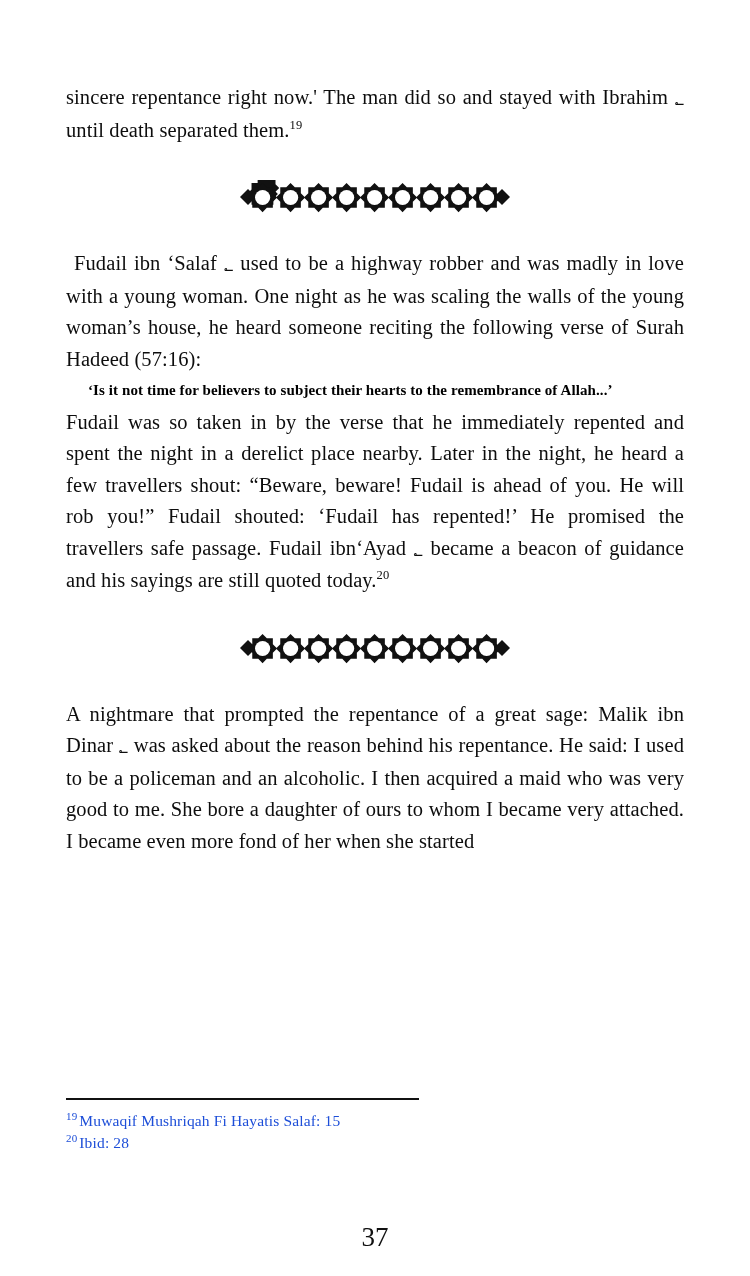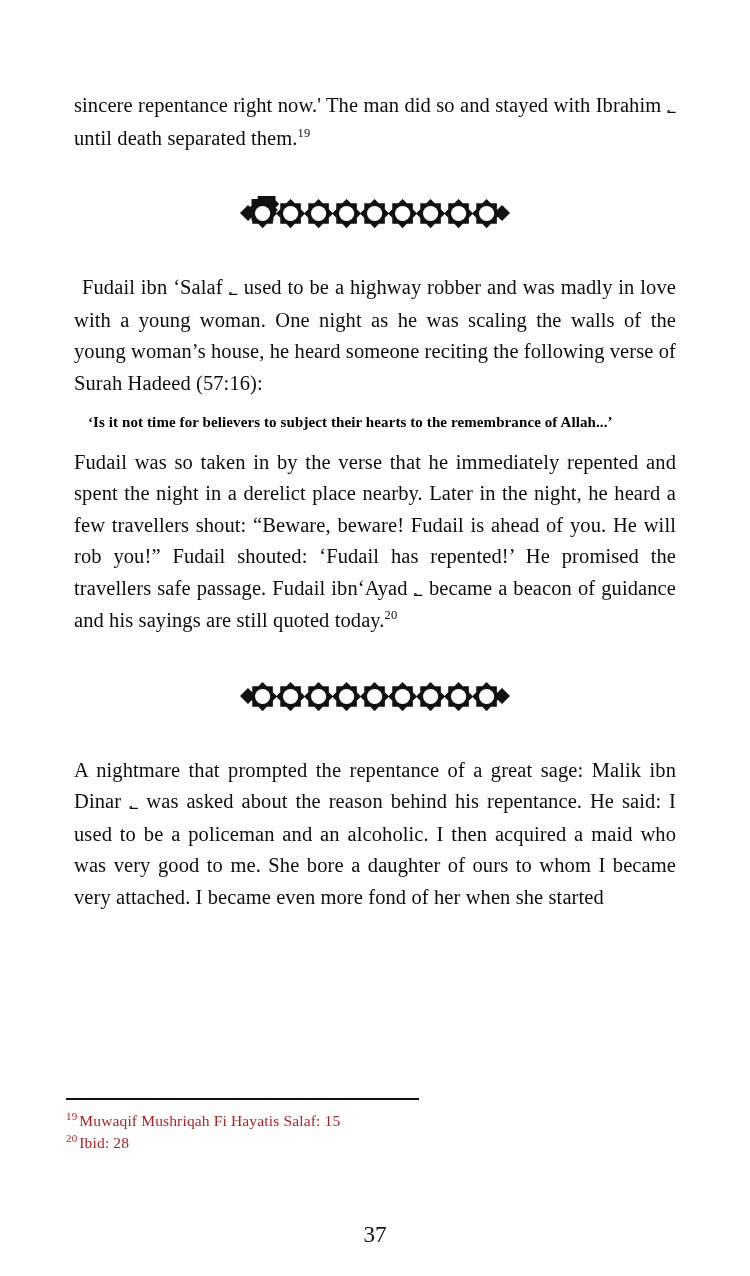--- a/index.html
+++ b/index.html
@@ -19,21 +19,21 @@
     overflow: hidden;
     box-sizing: border-box;
   }
   .content {
     position: absolute;
     left: 66px;
     top: 82px;
     width: 618px;
   }
   p.body-text {
-    margin: 8px;
+    margin: 0;
     font-size: 20.5px;
     line-height: 31.5px;
     text-align: justify;
     text-justify: inter-word;
     letter-spacing: 0.1px;
     color: #0d0d0d;
   }
   .para-indent {
     display: inline-block;
     width: 8px;
@@ -77,37 +77,37 @@
   }
   .fn-rule {
     width: 353px;
     height: 2px;
     background: #111;
     margin: 0 0 10px 0;
   }
   .fn-line {
     font-size: 15.5px;
     line-height: 22px;
-    color: #b91c1c;
+    color: #1d4ed8;
     letter-spacing: 0.15px;
     margin: 0;
   }
   .fn-line sup {
     font-size: 11px;
     vertical-align: super;
     line-height: 0;
     margin-right: 2px;
   }
   .page-number {
     position: absolute;
     left: 0;
     right: 0;
     top: 1222px;
     text-align: center;
-    font-size: 23px;
+    font-size: 27px;
     color: #111;
   }
 </style>
 </head>
 <body>
 
 <div class="page">
 
   <div class="content">
 

